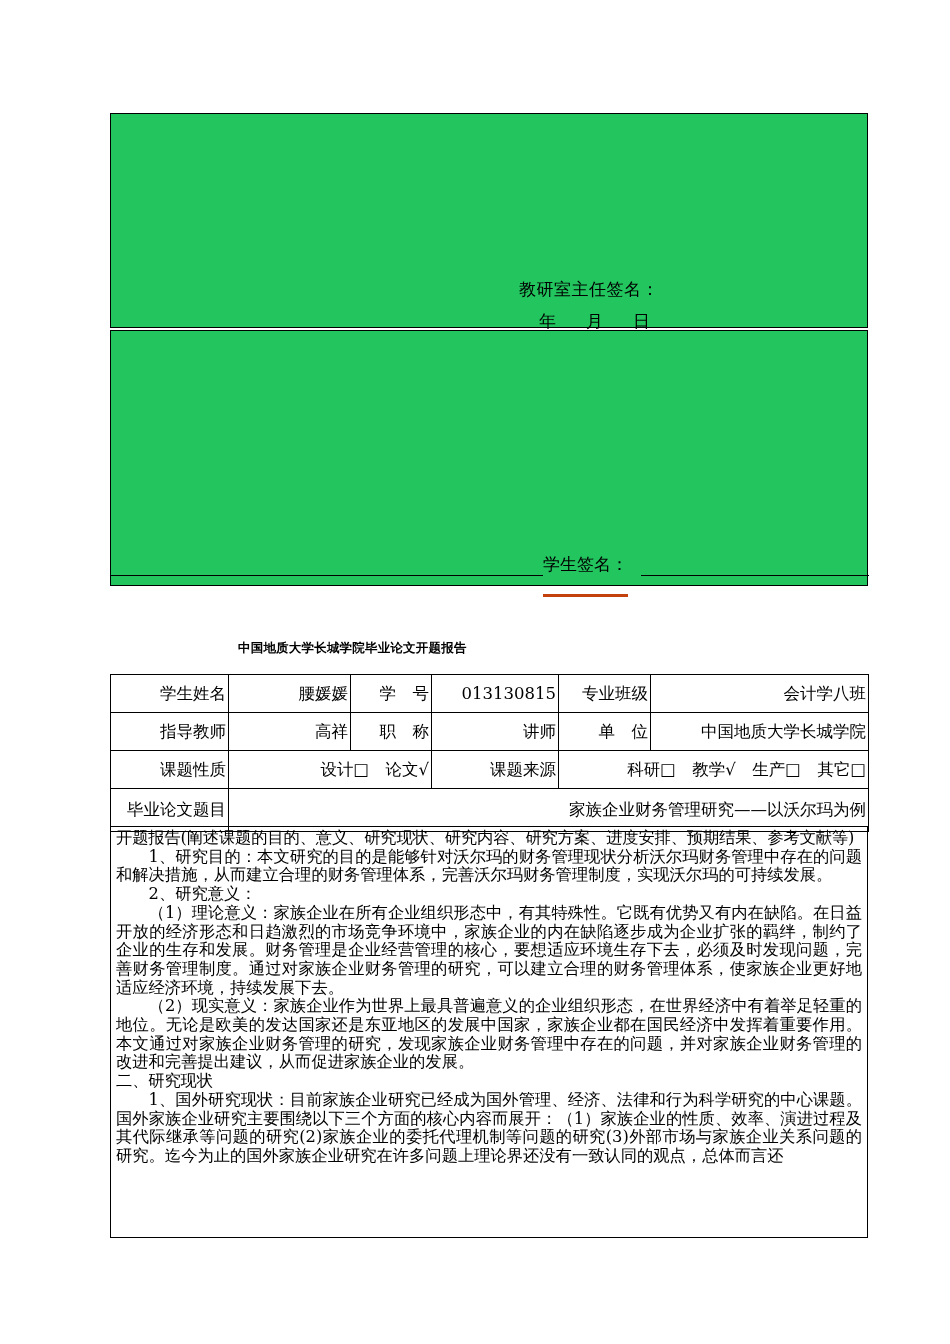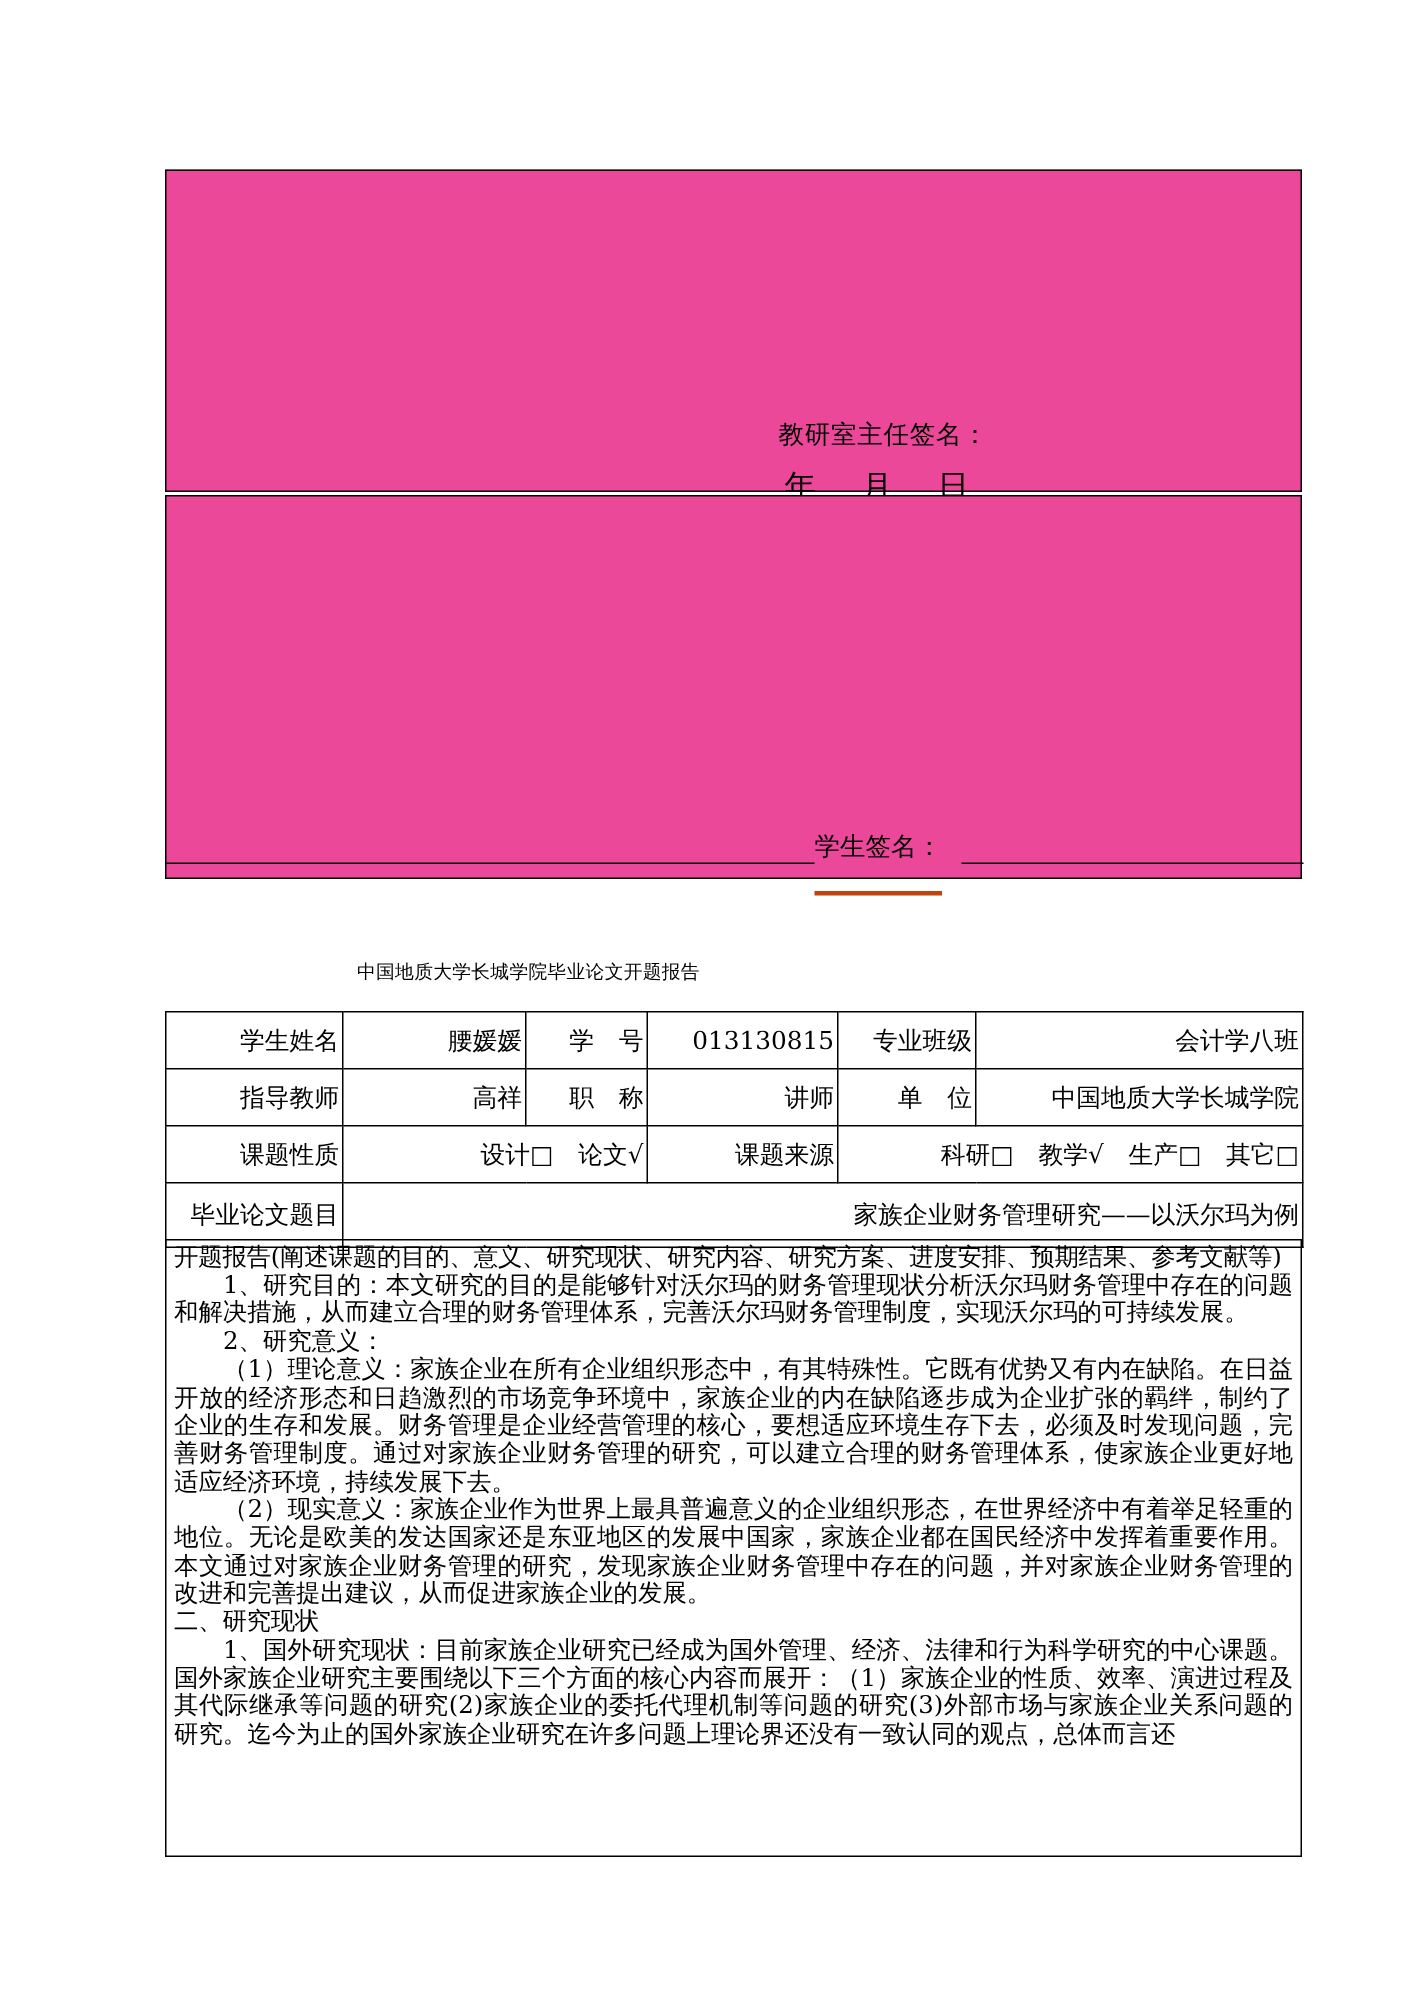--- a/index.html
+++ b/index.html
@@ -23,40 +23,40 @@
     height: 1344px;
   }
 
   
   .sig-box {
     position: absolute;
     left: 110px;
     width: 758px;
     border: 1px solid #000;
     box-sizing: border-box;
-    background: #ec4899;
+    background: #22c55e;
   }
   #sig-box-teacher { top: 113px; height: 215px; }
   #sig-box-student { top: 330px; height: 256px; }
 
   .sig-inner { position: relative; width: 100%; height: 100%; }
 
   .sig-line-1 {
     position: absolute;
     left: 408px;
     top: 164px;
     font-size: 17px;
     letter-spacing: 0.5px;
     white-space: nowrap;
   }
   .sig-line-2 {
     position: absolute;
-    left: 412px;
+    left: 428px;
     top: 196px;
-    font-size: 21px;
+    font-size: 17px;
     white-space: nowrap;
   }
   .sig-line-2 .sp { display: inline-block; width: 30px; }
 
   .student-sig {
     position: absolute;
     left: 432px;
     top: 222px;
     font-size: 17px;
     white-space: nowrap;
@@ -78,21 +78,21 @@
     border-bottom: 1px solid #000;
   }
 
   
   .doc-title {
     position: absolute;
     left: 238px;
     top: 640px;
     font-family: "DejaVu Sans", "Liberation Sans", sans-serif;
     font-size: 12.5px;
-    font-weight: normal;
+    font-weight: bold;
     letter-spacing: 0.2px;
     white-space: nowrap;
   }
 
   
   .info-table {
     position: absolute;
     left: 110px;
     top: 674px;
     width: 758px;

